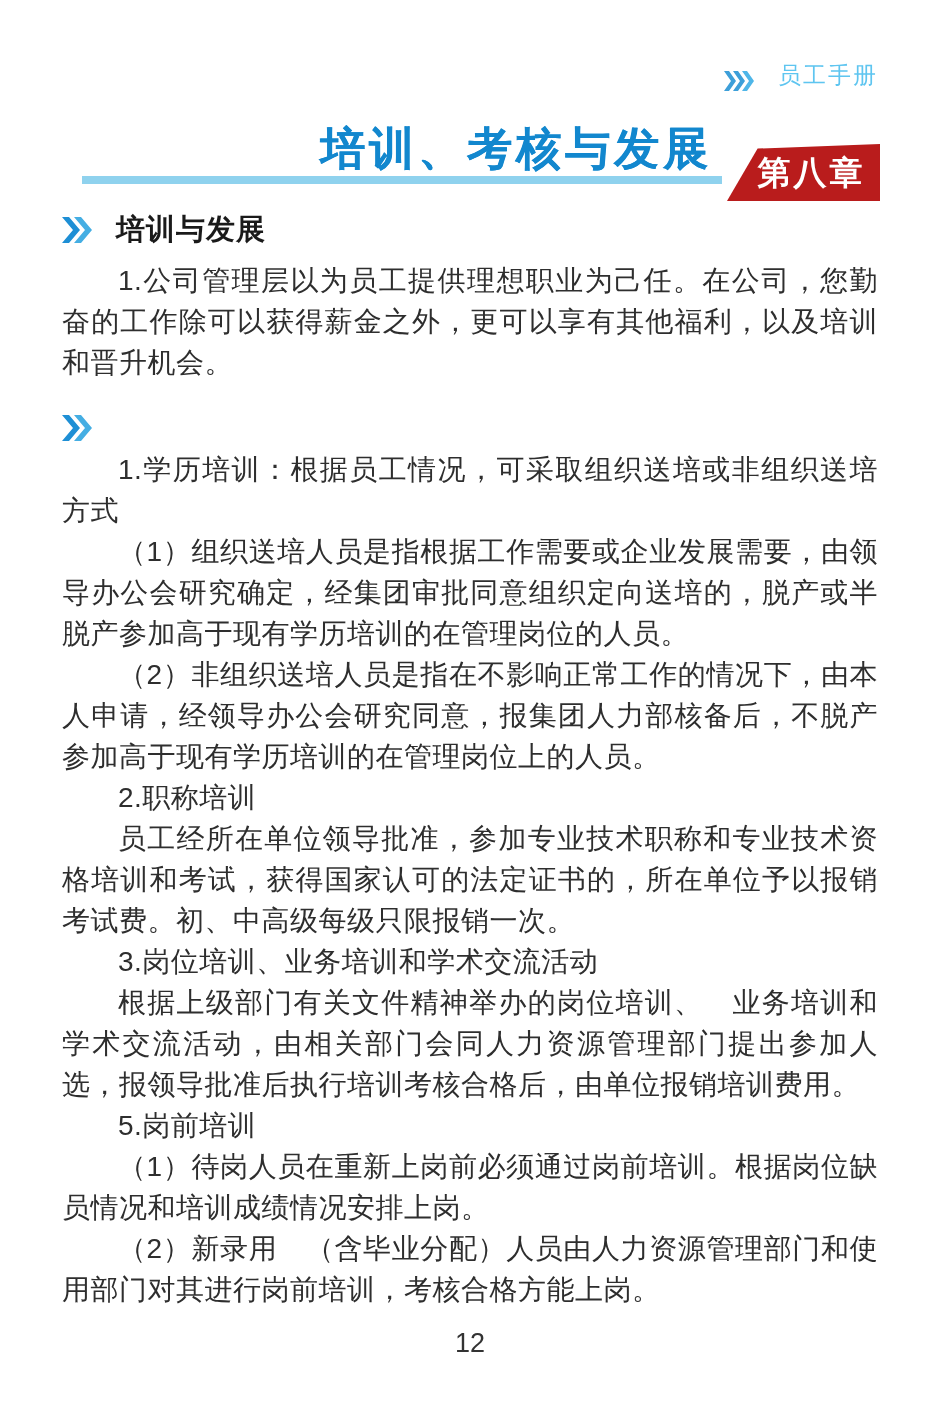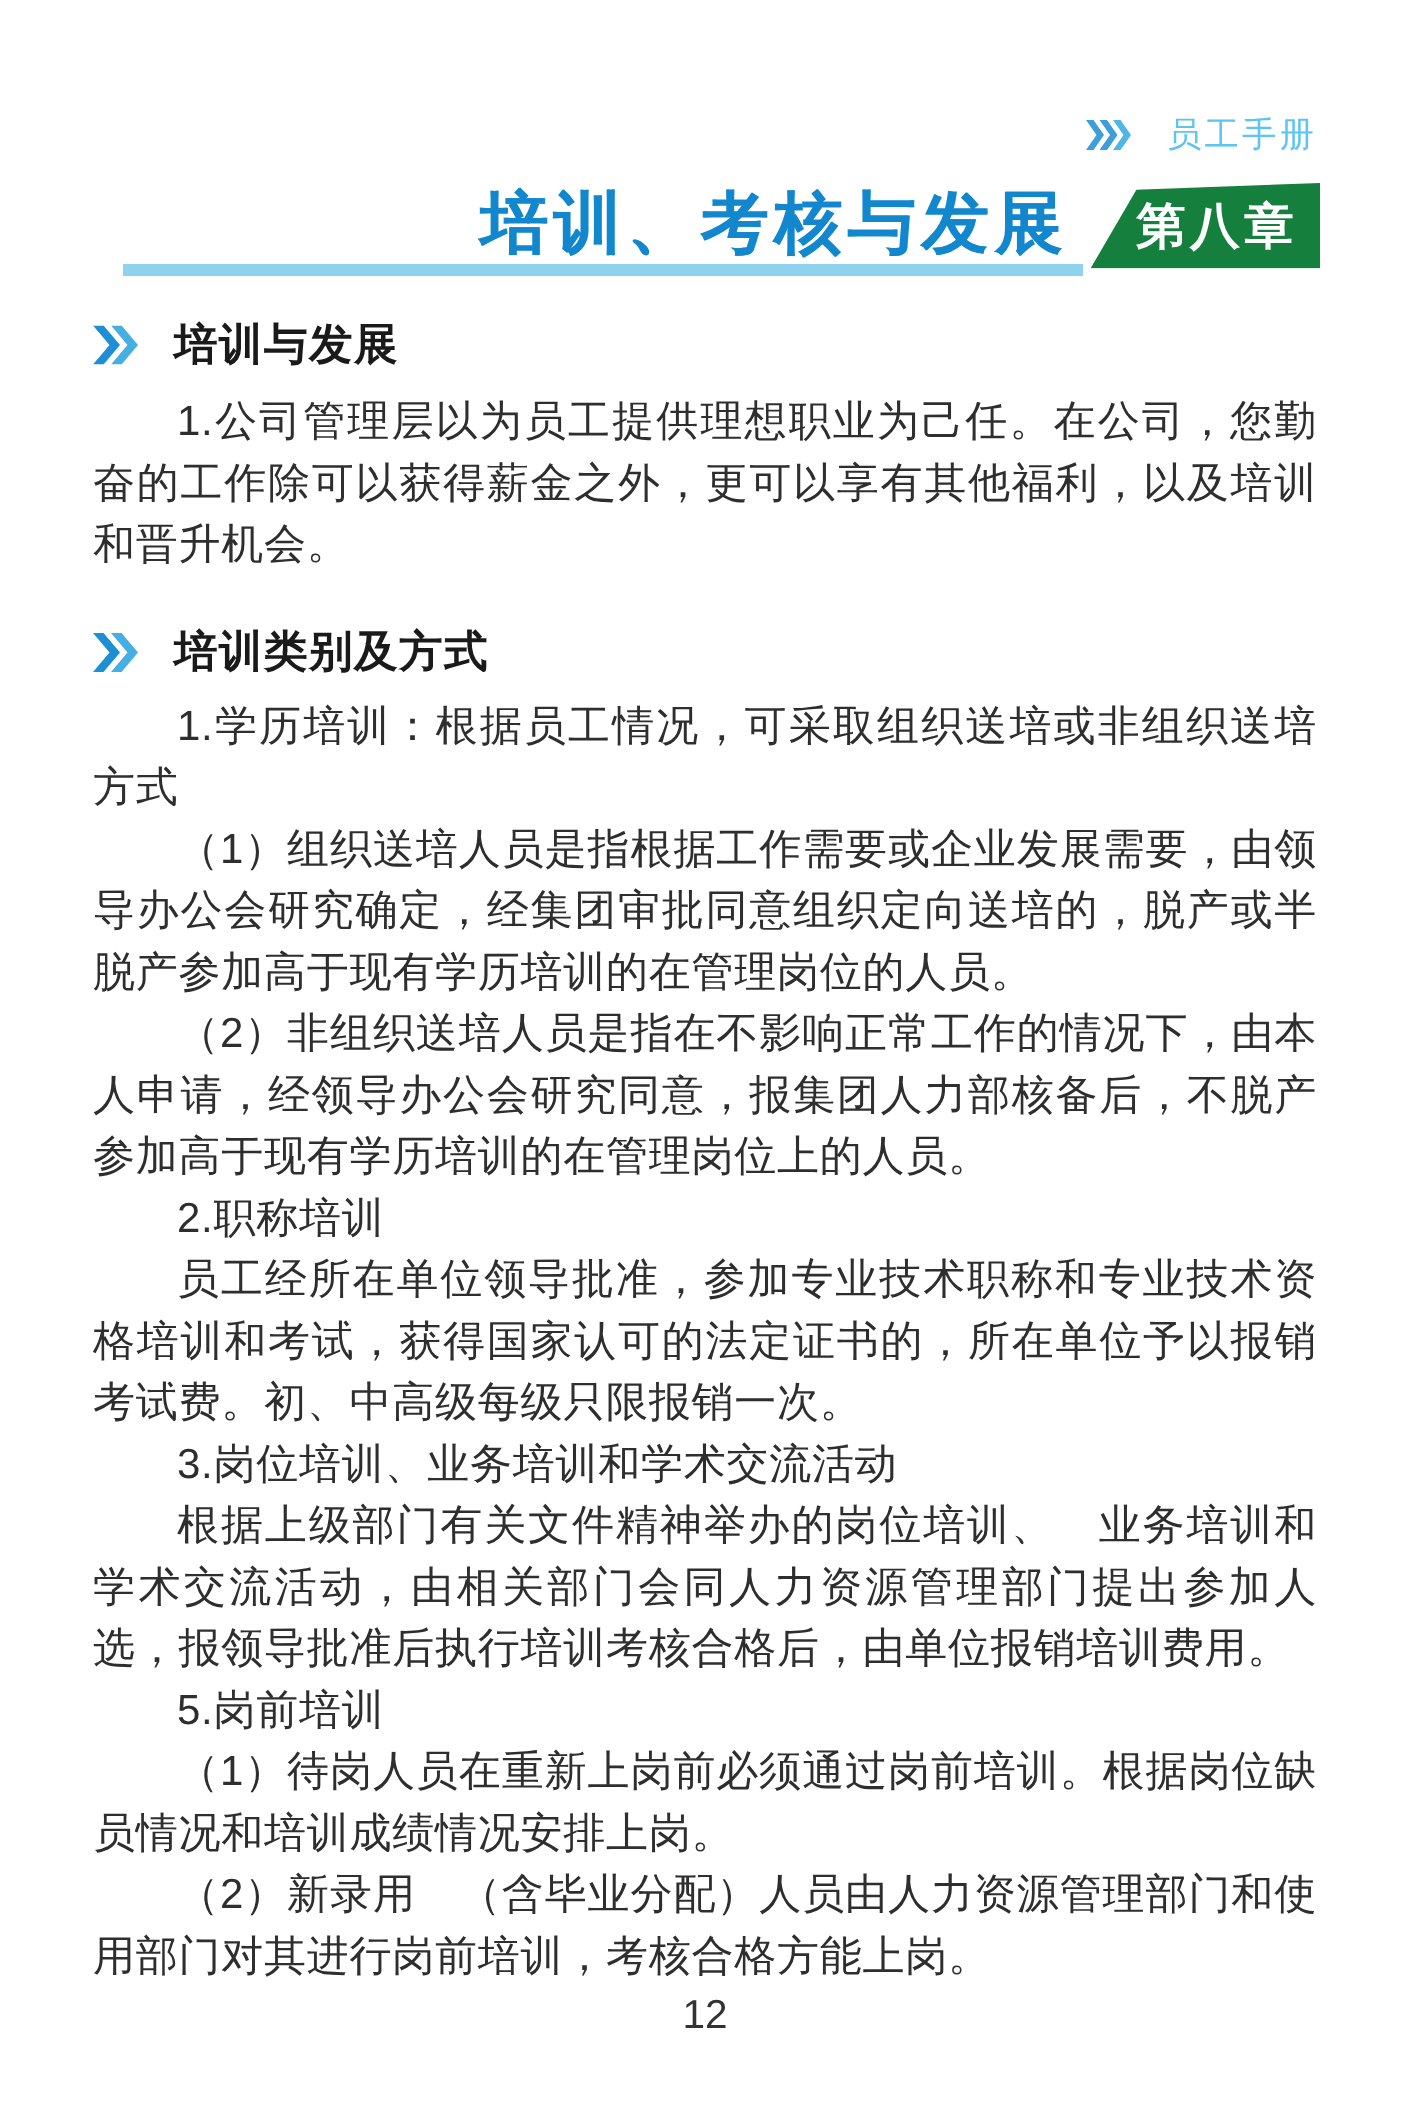--- a/index.html
+++ b/index.html
@@ -7,42 +7,42 @@
     width:940px;height:1408px;
     background:#ffffff;
     position:relative;
     font-family:"Liberation Sans","DejaVu Sans",sans-serif;
     color:#2e2e2e;
     overflow:hidden;
   }
   
   .brand{
     position:absolute;top:60px;right:62px;
-    display:flex;align-items:center;gap:20px;margin-top:14px;
+    display:flex;align-items:flex-end;gap:20px;
   }
   .brand .chev{display:block;}
   .brand .brand-text{
     font-size:23px;color:#5ec5f0;letter-spacing:2px;font-weight:500;
   }
   
   .banner{position:absolute;left:0;top:120px;width:940px;height:70px;}
   .banner-title{
     position:absolute;right:228px;top:4px;
     font-size:45px;font-weight:900;color:#1287ce;
     letter-spacing:4px;line-height:1.1;
     text-shadow:0.6px 0 0 #1287ce;
     white-space:nowrap;
   }
   .banner-bar{
     position:absolute;left:82px;top:56px;width:640px;height:8px;
     background:#8fd2ee;
   }
   .chapter-badge{
-    position:absolute;left:727px;top:2px;width:153px;height:57px;
-    background:#15803d;
+    position:absolute;left:727px;top:24px;width:153px;height:57px;
+    background:#b91c1c;
     clip-path:polygon(20% 8%,100% 0%,100% 100%,0% 100%);
     display:flex;align-items:center;justify-content:center;
   }
   .chapter-badge span{
     font-size:33px;font-weight:900;color:#ffffff;
     letter-spacing:3px;padding-left:16px;padding-top:2px;
     white-space:nowrap;
   }
   
   .content{position:absolute;left:62px;top:210px;width:816px;}
@@ -102,21 +102,20 @@
   </div>
   <div class="paras">
     <p>1.公司管理层以为员工提供理想职业为己任。在公司，您勤奋的工作除可以获得薪金之外，更可以享有其他福利，以及培训和晋升机会。</p>
   </div>
 
   <div class="section-heading second">
     <svg width="34" height="26" viewBox="0 0 34 26">
       <polygon points="0,0 11,13 0,26 7,26 18,13 7,0" fill="#1e8fd5"></polygon>
       <polygon points="12,0 23,13 12,26 19,26 30,13 19,0" fill="#45aee3"></polygon>
     </svg>
-    <h2>培训类别及方式</h2>
   </div>
   <div class="paras">
     <p>1.学历培训：根据员工情况，可采取组织送培或非组织送培方式</p>
     <p>（1）组织送培人员是指根据工作需要或企业发展需要，由领导办公会研究确定，经集团审批同意组织定向送培的，脱产或半脱产参加高于现有学历培训的在管理岗位的人员。</p>
     <p>（2）非组织送培人员是指在不影响正常工作的情况下，由本人申请，经领导办公会研究同意，报集团人力部核备后，不脱产参加高于现有学历培训的在管理岗位上的人员。</p>
     <p>2.职称培训</p>
     <p>员工经所在单位领导批准，参加专业技术职称和专业技术资格培训和考试，获得国家认可的法定证书的，所在单位予以报销考试费。初、中高级每级只限报销一次。</p>
     <p>3.岗位培训、业务培训和学术交流活动</p>
     <p>根据上级部门有关文件精神举办的岗位培训、　业务培训和学术交流活动，由相关部门会同人力资源管理部门提出参加人选，报领导批准后执行培训考核合格后，由单位报销培训费用。</p>
     <p>5.岗前培训</p>

